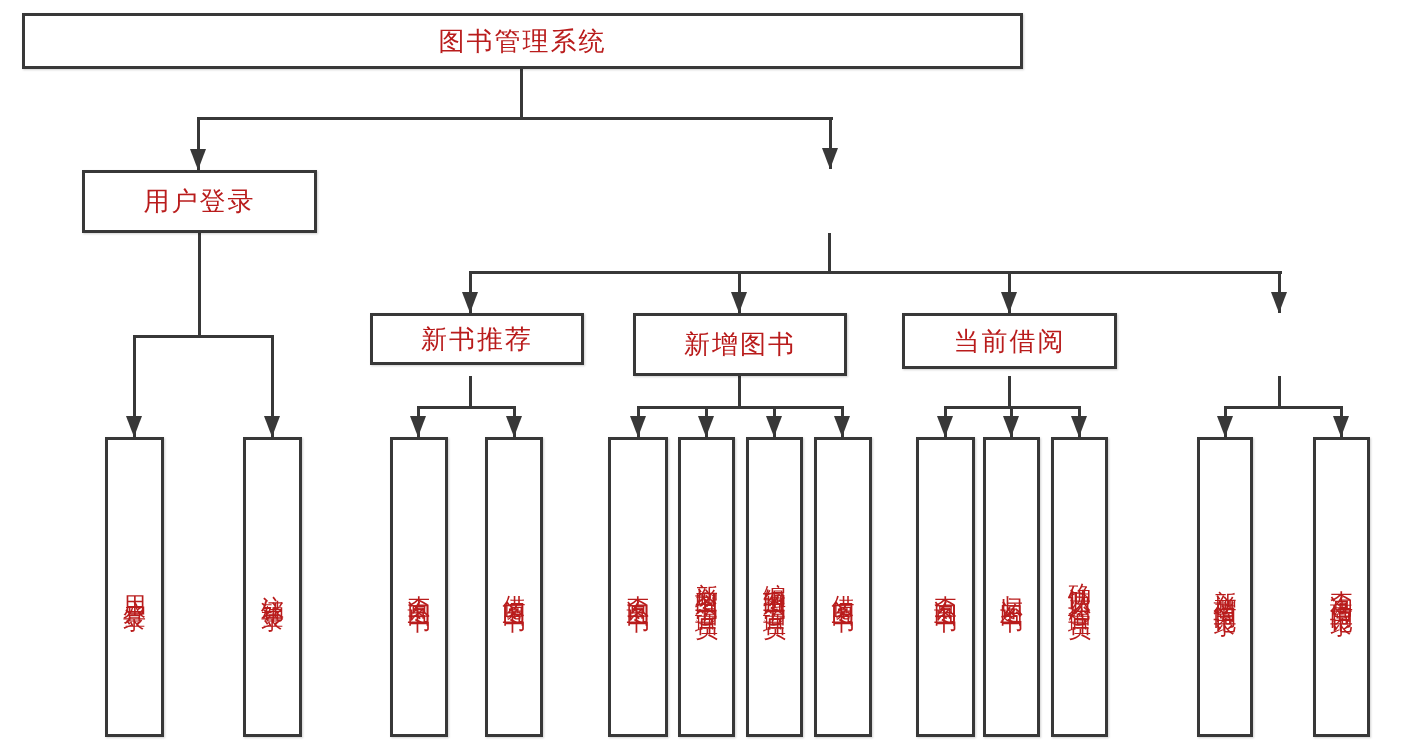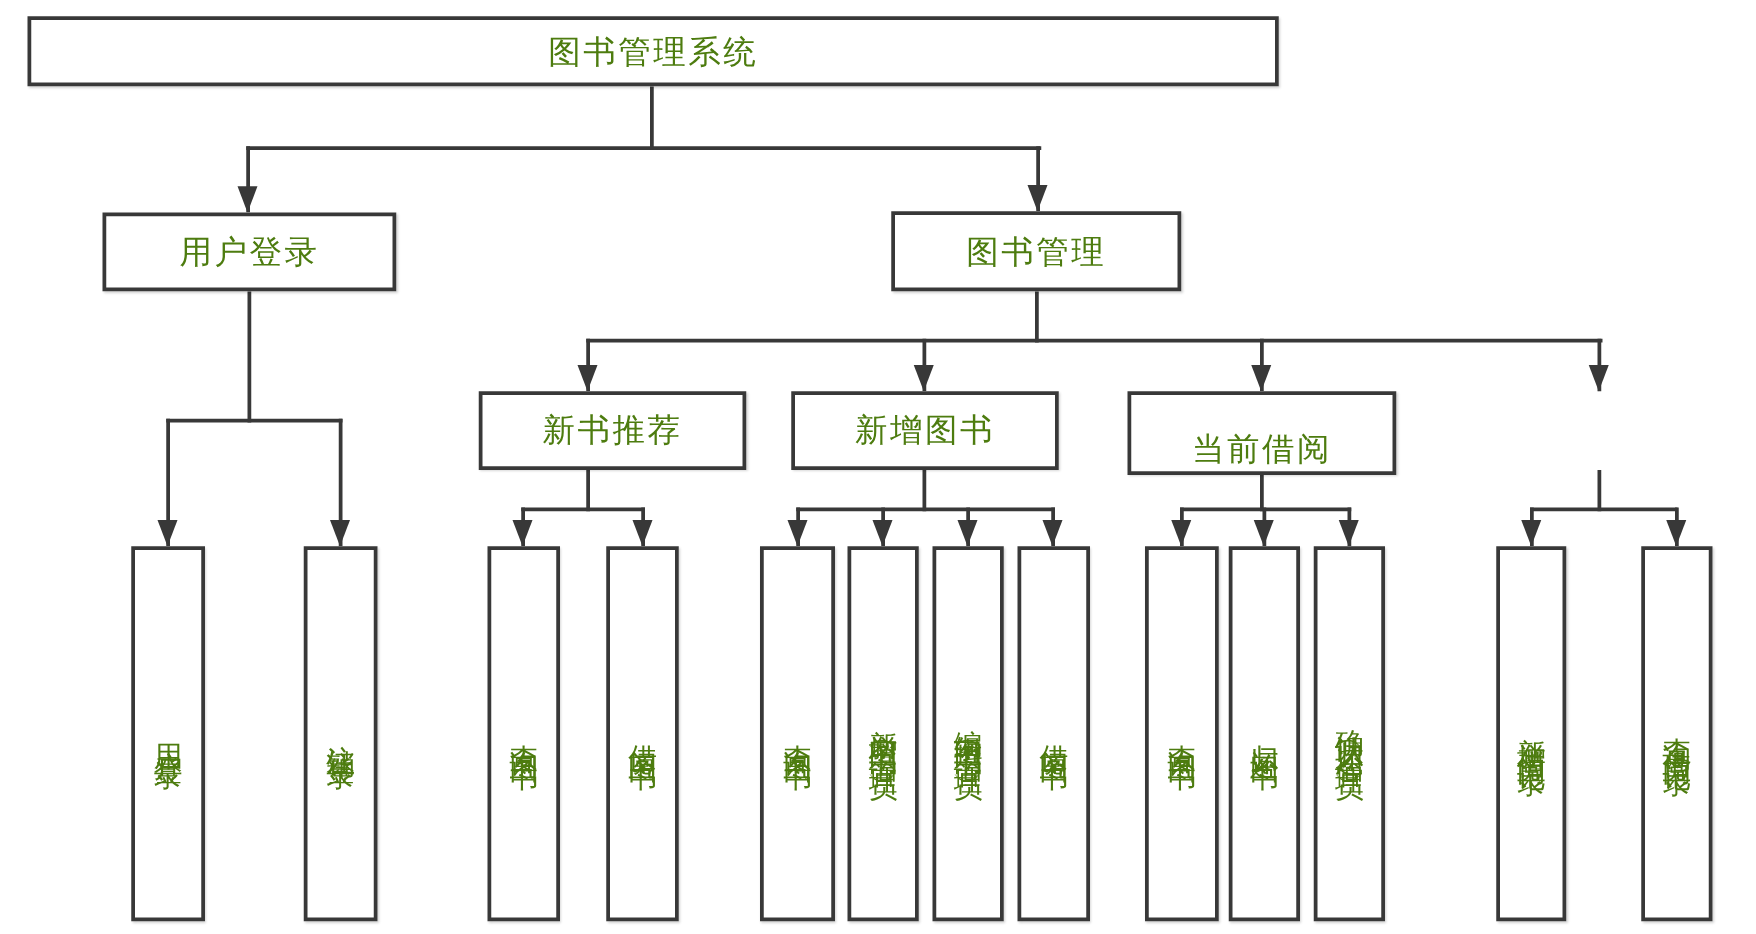--- a/index.html
+++ b/index.html
@@ -25,21 +25,21 @@
     height: 0;
     border-left: 8px solid transparent;
     border-right: 8px solid transparent;
     border-top: 21px solid #383838;
   }
   .node {
     position: absolute;
     box-sizing: border-box;
     border: 3px solid #383838;
     background: #ffffff;
-    color: #4d7c0f;
+    color: #b91c1c;
     display: flex;
     align-items: center;
     justify-content: center;
     box-shadow: 1px 1px 2px rgba(0,0,0,0.18);
   }
   .node-h {
     font-size: 26px;
     letter-spacing: 2px;
     white-space: nowrap;
   }
@@ -127,31 +127,28 @@
   <div class="arrow" style="left:1217px; top:416px;"></div>
   <div class="arrow" style="left:1333px; top:416px;"></div>
 
   <div class="node node-h" style="left:22px; top:13px; width:1001px; height:56px;">
     <span>图书管理系统</span>
   </div>
 
   <div class="node node-h" style="left:82px; top:170px; width:235px; height:63px;">
     <span>用户登录</span>
   </div>
-  <div class="node node-h" style="left:713px; top:169px; width:232px; height:64px;">
-    <span>图书管理</span>
-  </div>
 
-  <div class="node node-h" style="left:383px; top:313px; width:214px; height:63px;text-align:center;">
+  <div class="node node-h" style="left:370px; top:313px; width:214px; height:52px;text-align:center;">
     <span>新书推荐</span>
   </div>
   <div class="node node-h" style="left:633px; top:313px; width:214px; height:63px;">
     <span>新增图书</span>
   </div>
-  <div class="node node-h" style="left:902px; top:313px; width:215px; height:67px;align-items:flex-end;">
+  <div class="node node-h" style="left:902px; top:313px; width:215px; height:56px;">
     <span>当前借阅</span>
   </div>
 
   <div class="node node-v" style="left:105px; top:437px; width:59px; height:300px;">
     <span class="vtext">用户登录</span>
   </div>
   <div class="node node-v" style="left:243px; top:437px; width:59px; height:300px;">
     <span class="vtext">注销登录</span>
   </div>
 

